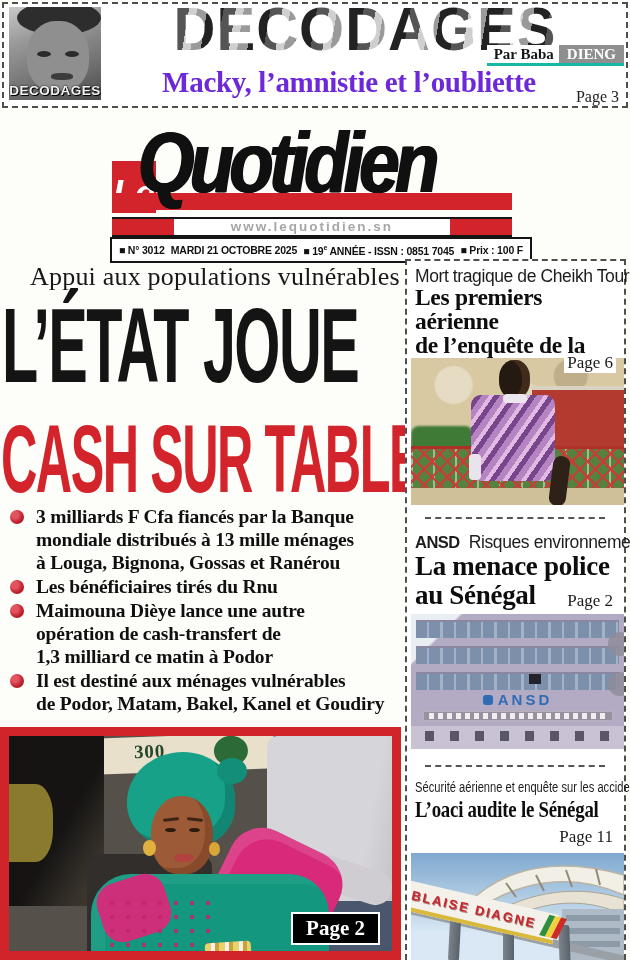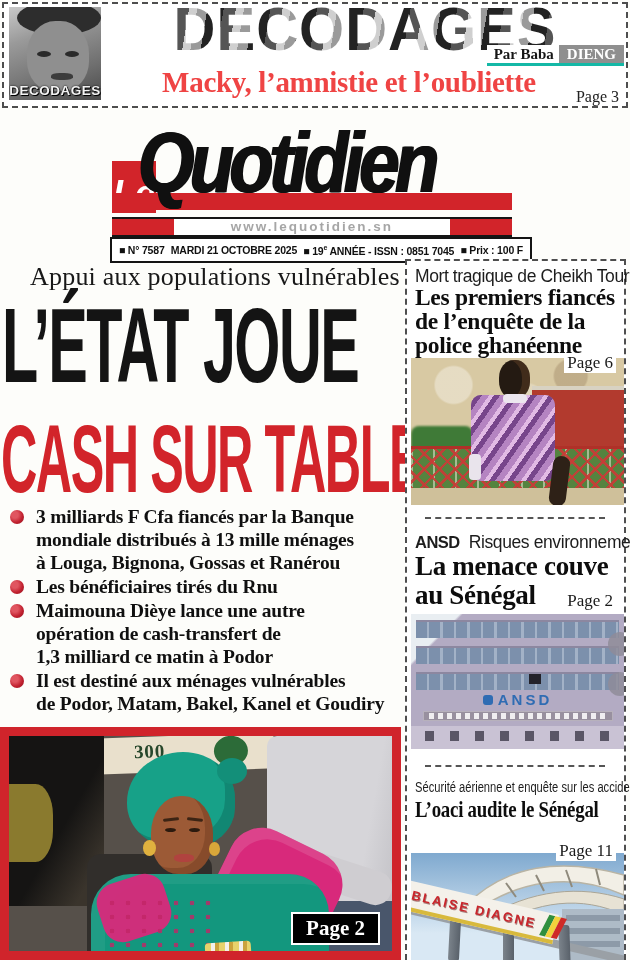--- a/index.html
+++ b/index.html
@@ -19,21 +19,21 @@
     color:#f2f2f2;text-shadow:0 0 2px #000,1px 1px 0 #000;}
   .banner-title{position:absolute;left:102px;top:-8px;width:518px;text-align:center;
     font-family:"Liberation Sans",sans-serif;font-weight:700;font-size:58px;line-height:64px;letter-spacing:1px;
     background:repeating-linear-gradient(100deg,#9a9a9a 0 10px,#222 10px 26px,#555 26px 38px,#cfcfcf 38px 46px);
     -webkit-background-clip:text;background-clip:text;color:transparent;transform:scaleY(1.04);transform-origin:top;}
   .banner-byline{position:absolute;right:2px;top:42px;border-bottom:3px solid #14b8a6;
     font-weight:700;font-size:15px;white-space:nowrap;}
   .banner-byline .by-prefix{background:#fff;color:#161616;padding:1px 5px 1px 7px;}
   .banner-byline .by-name{background:#8f8f8f;color:#fff;padding:1px 8px;}
   .banner-headline{position:absolute;left:100px;top:62px;width:490px;text-align:center;
-    font-weight:700;font-size:29px;color:#ef4444;letter-spacing:-.3px;white-space:nowrap;}
+    font-weight:700;font-size:29px;color:#6d28d9;letter-spacing:-.3px;white-space:nowrap;}
   .banner-pageref{position:absolute;right:7px;top:84px;font-size:16px;color:#222;}
 
   
   .masthead{position:absolute;left:0;top:107px;width:500px;height:155px;}
   .mh-le{position:absolute;left:112px;top:54px;width:44px;height:52px;background:#d2242a;z-index:1;
     color:#fff;font-family:"Liberation Sans",sans-serif;font-weight:700;font-style:italic;
     font-size:36px;line-height:66px;text-align:center;}
   .mh-redbar{position:absolute;left:112px;top:86px;width:400px;height:17px;background:#d2242a;z-index:1;}
   .mh-logo{position:absolute;left:138px;top:0px;z-index:2;white-space:nowrap;
     font-family:"Liberation Sans",sans-serif;font-weight:700;font-style:italic;
@@ -161,21 +161,21 @@
   .s2-strip::after{content:"";position:absolute;inset:2px 6px;
     background:repeating-linear-gradient(90deg,rgba(255,255,255,.85) 0 5px,transparent 5px 9px);}
   .s2-lower{position:absolute;left:0;bottom:0;width:100%;height:23px;background:#c9c2d4;}
   .s2-lower::after{content:"";position:absolute;left:14px;top:5px;right:14px;height:10px;
     background:repeating-linear-gradient(90deg,#5a5666 0 9px,transparent 9px 25px);}
   .s2-circ{position:absolute;right:-8px;width:24px;height:24px;border-radius:50%;background:#8f8c99;opacity:.85;}
 
   
   .s3-kicker{top:517px;font-size:15.5px;transform:scaleX(.72);transform-origin:top left;letter-spacing:0;}
   .s3-headline{top:536px;font-size:23px;line-height:26px;white-space:nowrap;transform:scaleX(.82);transform-origin:top left;}
-  .s3-page{right:8px;top:566px;margin-top:14px;}
+  .s3-page{right:8px;top:566px;}
   .s3-photo{top:592px;height:107px;background:linear-gradient(180deg,#7fa9cf,#d9e8f4 75%);}
   .s3-fascia{position:absolute;left:-8px;top:26px;width:160px;height:26px;background:#f4f1ea;
     transform:rotate(13deg);transform-origin:left top;border-bottom:4px solid #d8b93c;z-index:3;
     display:flex;align-items:center;white-space:nowrap;}
   .s3-sign{font-family:"Liberation Sans",sans-serif;font-weight:700;font-size:13px;letter-spacing:2px;color:#c9252b;
     padding-left:12px;text-shadow:1px 1px 0 rgba(90,10,10,.5);}
   .s3-stripes{display:inline-flex;margin-left:8px;height:22px;transform:skewX(-14deg);}
   .s3-stripes i{display:block;width:6px;height:100%;}
   .s3-beam{position:absolute;left:-6px;top:52px;width:240px;height:8px;background:#9aa0a6;transform:rotate(13deg);transform-origin:left top;z-index:2;}
   .s3-pillar{position:absolute;width:11px;height:42px;background:linear-gradient(90deg,#7b838b,#59616a);border-radius:3px;z-index:2;}
@@ -210,21 +210,21 @@
   <div class="masthead">
     <div class="mh-le">Le</div>
     <div class="mh-redbar"></div>
     <div class="mh-logo">Quotidien</div>
     <div class="mh-www">
       <div class="mh-www-red"></div>
       <div class="mh-www-center">www.lequotidien.sn</div>
       <div class="mh-www-red"></div>
     </div>
     <div class="mh-info">
-      <span>■ N° 7587</span>
+      <span>■ N° 3012</span>
       <span>MARDI 21 OCTOBRE 2025</span>
       <span><span>■ 19</span><sup class="sup">e</sup><span> ANNÉE - ISSN : 0851 7045</span></span>
       <span>■ Prix : 100 F</span>
     </div>
   </div>
 
   <div class="lead-kicker">Appui aux populations vulnérables</div>
   <div class="lead-h1">L’ÉTAT JOUE</div>
   <div class="lead-h2">CASH SUR TABLE</div>
 
@@ -277,21 +277,21 @@
     <div class="lp-ear1"></div>
     <div class="lp-ear2"></div>
     <div class="lp-bracelets"></div>
     <div class="lp-pagebox">Page 2</div>
   </div>
 
   <div class="right-col">
 
     <div class="rc-kicker s1-kicker">Mort tragique de Cheikh Touré</div>
     <div class="rc-headline s1-headline">
-      <span class="hl">Les premiers fiancés</span>
+      <span class="hl">Les premiers aérienne</span>
       <span class="hl">de l’enquête de la</span>
       <span class="hl">police ghanéenne</span>
     </div>
     <div class="rc-pageref s1-page">Page 6</div>
     <div class="rc-photo s1-photo">
       <div class="s1-blur"></div>
       <div class="s1-redwall"></div>
       <div class="s1-hedge"></div>
       <div class="s1-fence"></div>
       <div class="s1-ground"></div>
@@ -301,21 +301,21 @@
       <div class="s1-cuff"></div>
       <div class="s1-arm"></div>
     </div>
 
     <div class="rc-sep" style="top:256px;"></div>
 
     <div class="rc-kicker s2-kicker">
       <span class="tag">ANSD</span><span>Risques environnementaux</span>
     </div>
     <div class="rc-headline s2-headline">
-      <span class="hl">La menace couve</span>
+      <span class="hl">La menace police</span>
       <span class="hl">au Sénégal</span>
     </div>
     <div class="rc-pageref s2-page">Page 2</div>
     <div class="rc-photo s2-photo">
       <div class="s2-sky"></div>
       <div class="s2-band" style="top:6px;"></div>
       <div class="s2-band" style="top:32px;"></div>
       <div class="s2-band" style="top:58px;"></div>
       <div class="s2-darkwin" style="left:118px;top:60px;"></div>
       <div class="s2-logo"><span class="sq"></span><span>ANSD</span></div>

